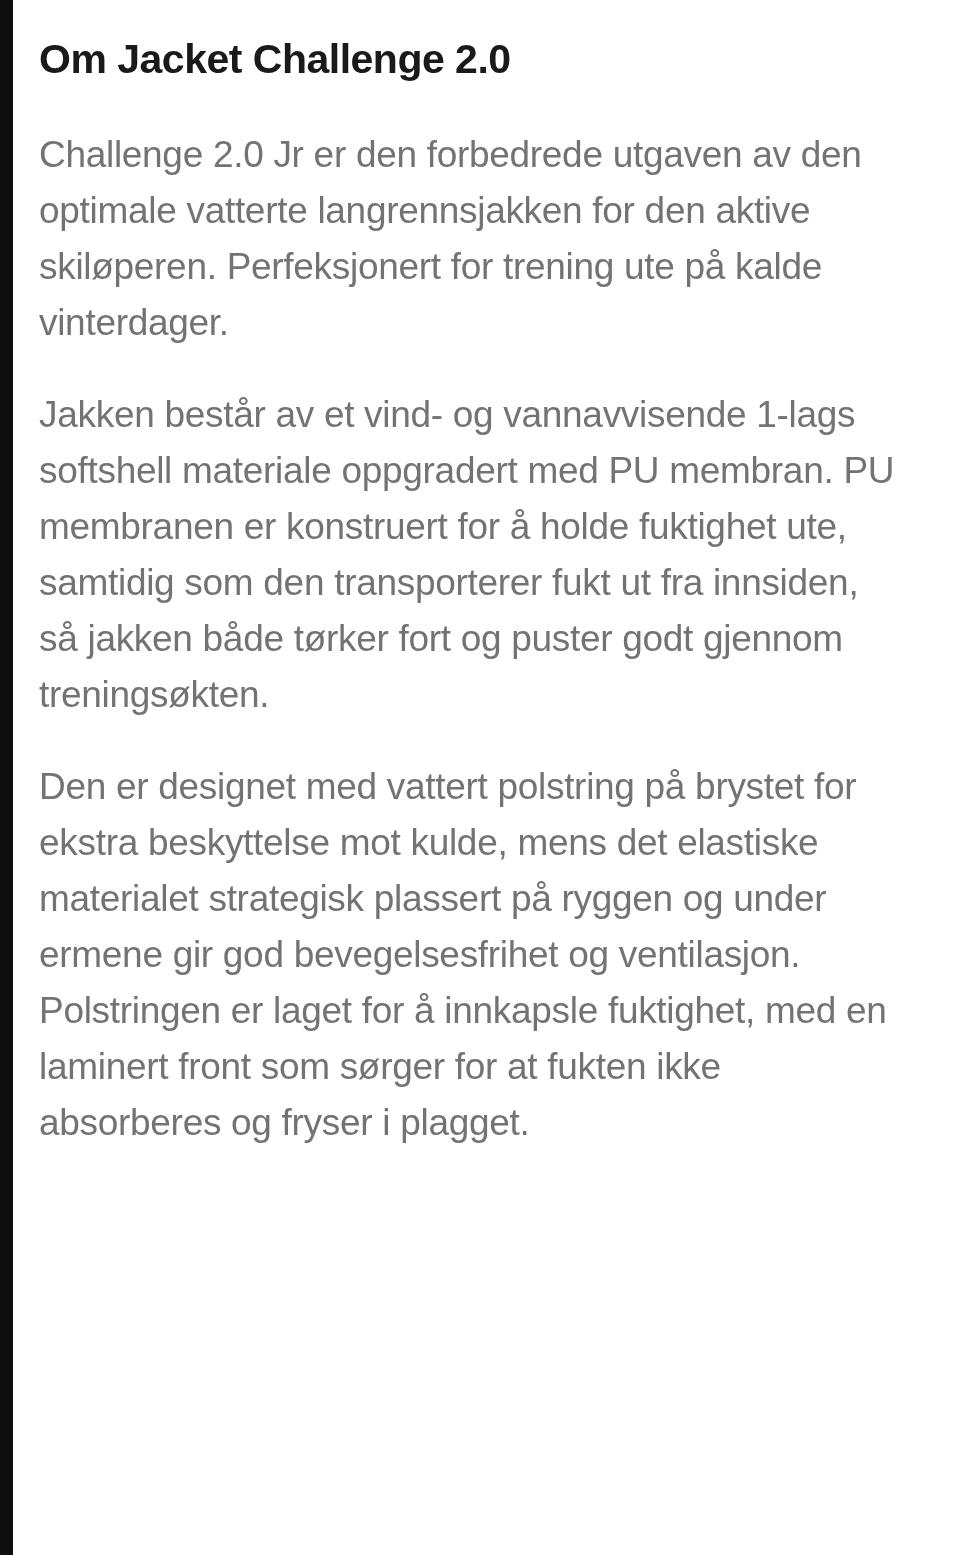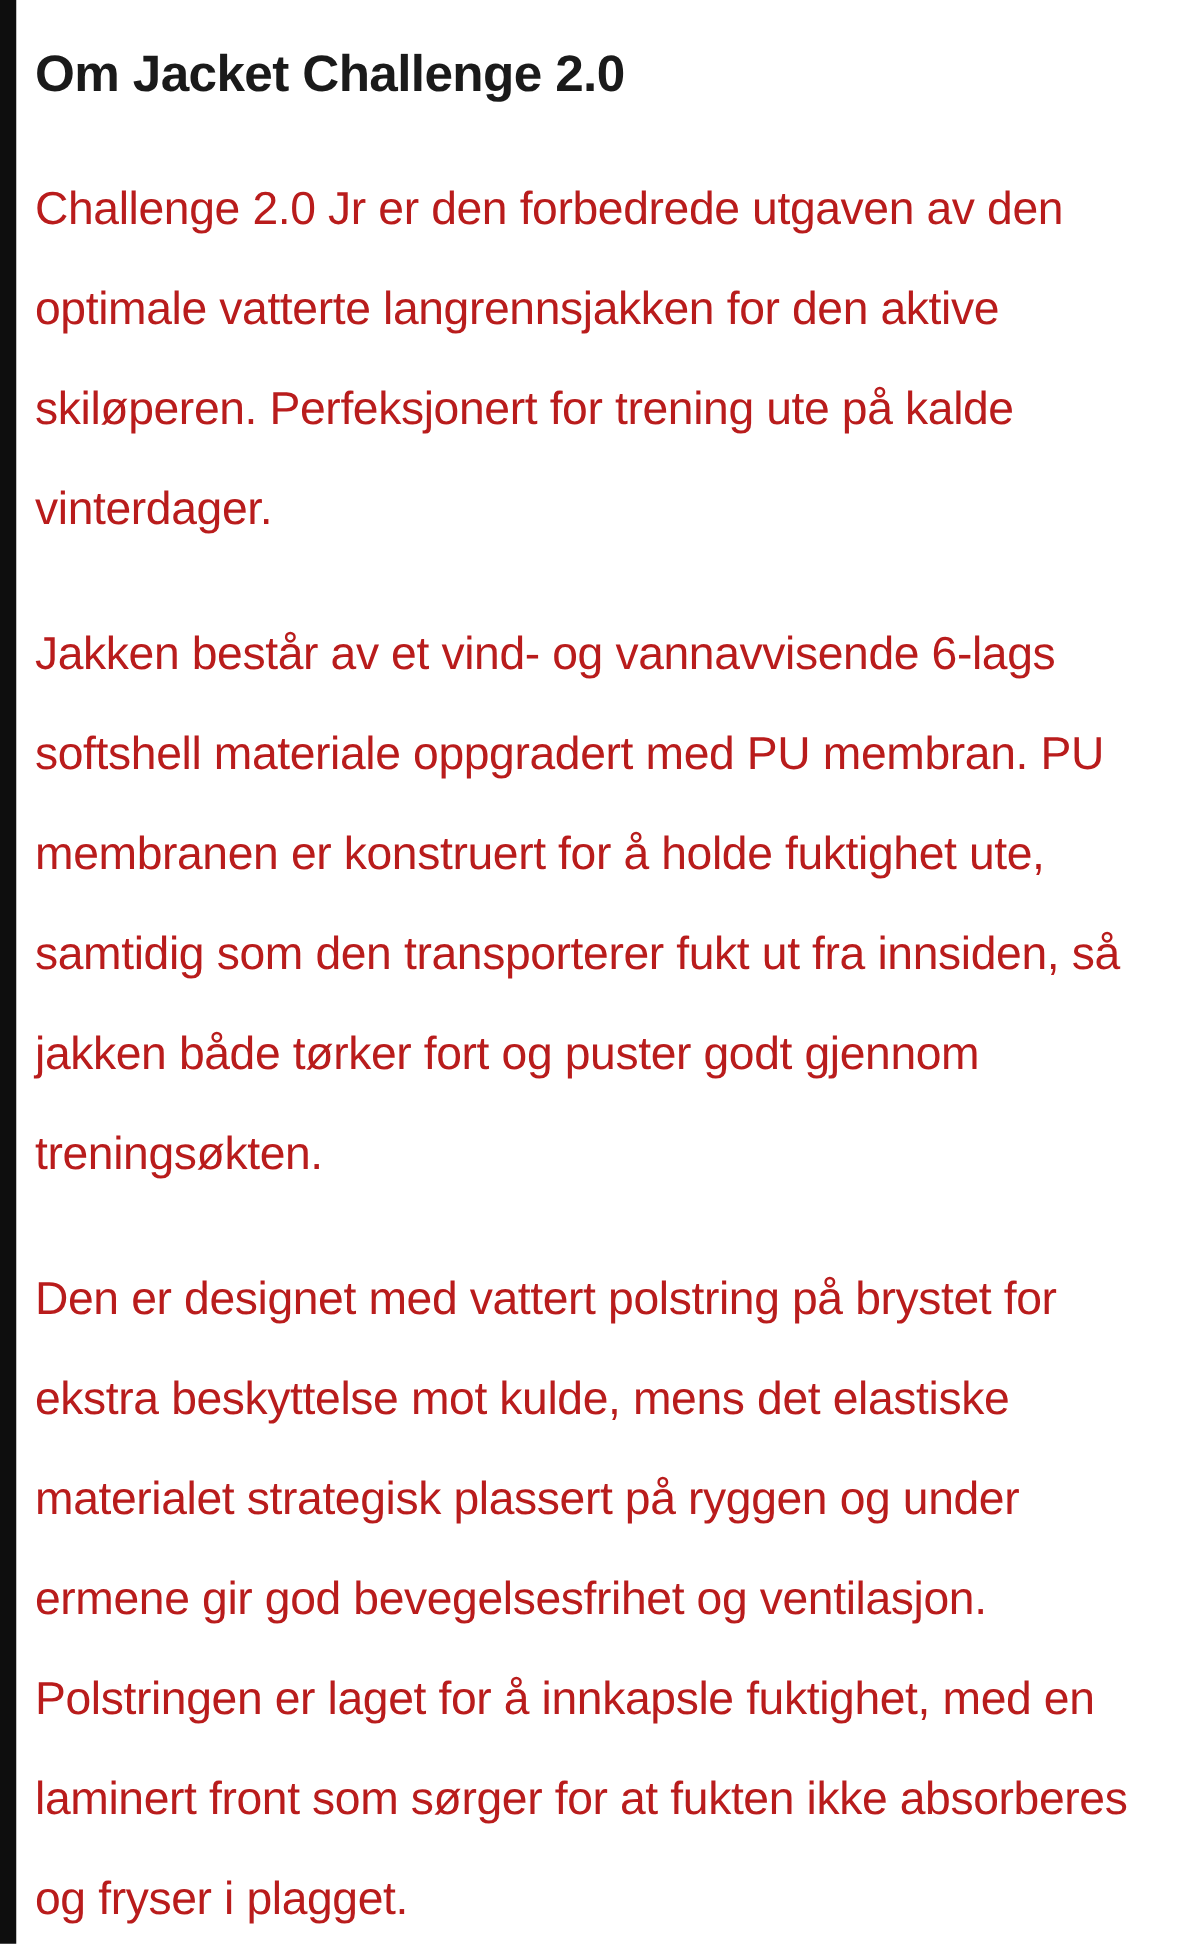--- a/index.html
+++ b/index.html
@@ -21,50 +21,50 @@
     height: 1555px;
     background: #0e0e0e;
   }
 
   .content {
     position: absolute;
     left: 13px;
     top: 0;
     width: 947px;
     height: 1555px;
-    padding: 36px 58px 30px 15px;
+    padding: 36px 58px 30px 26px;
   }
 
   .section-title {
     font-size: 41px;
     font-weight: bold;
     letter-spacing: -0.5px;
     color: #1a1a1a;
     margin-bottom: 44px;
   }
 
   .description p {
     font-size: 37px;
-    line-height: 80px;
+    line-height: 56px;
     letter-spacing: -0.3px;
-    color: #b91c1c;
+    color: #737373;
     margin-bottom: 36px;
     font-weight: 400;
   }
 
   .description p:last-child {
     margin-bottom: 0;
   }
 </style>
 </head>
 <body>
 
 <div class="left-edge-bar"></div>
 
 <div class="content">
   <h2 class="section-title">Om Jacket Challenge 2.0</h2>
 
   <div class="description">
     <p>Challenge 2.0 Jr er den forbedrede utgaven av den optimale vatterte langrennsjakken for den aktive skiløperen. Perfeksjonert for trening ute på kalde vinterdager.</p>
-    <p>Jakken består av et vind- og vannavvisende 6-lags softshell materiale oppgradert med PU membran. PU membranen er konstruert for å holde fuktighet ute, samtidig som den transporterer fukt ut fra innsiden, så jakken både tørker fort og puster godt gjennom treningsøkten.</p>
+    <p>Jakken består av et vind- og vannavvisende 1-lags softshell materiale oppgradert med PU membran. PU membranen er konstruert for å holde fuktighet ute, samtidig som den transporterer fukt ut fra innsiden, så jakken både tørker fort og puster godt gjennom treningsøkten.</p>
     <p>Den er designet med vattert polstring på brystet for ekstra beskyttelse mot kulde, mens det elastiske materialet strategisk plassert på ryggen og under ermene gir god bevegelsesfrihet og ventilasjon. Polstringen er laget for å innkapsle fuktighet, med en laminert front som sørger for at fukten ikke absorberes og fryser i plagget.</p>
   </div>
 </div>
 
 </body></html>

